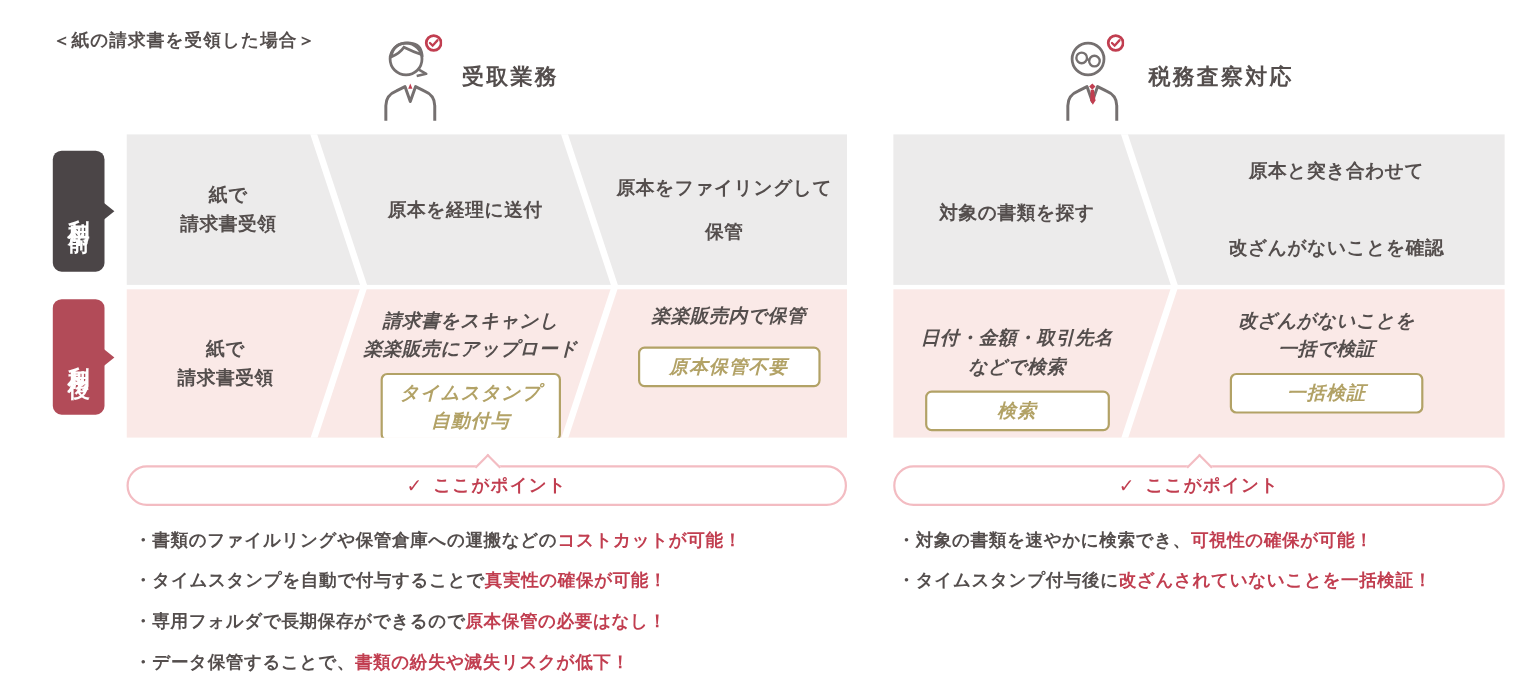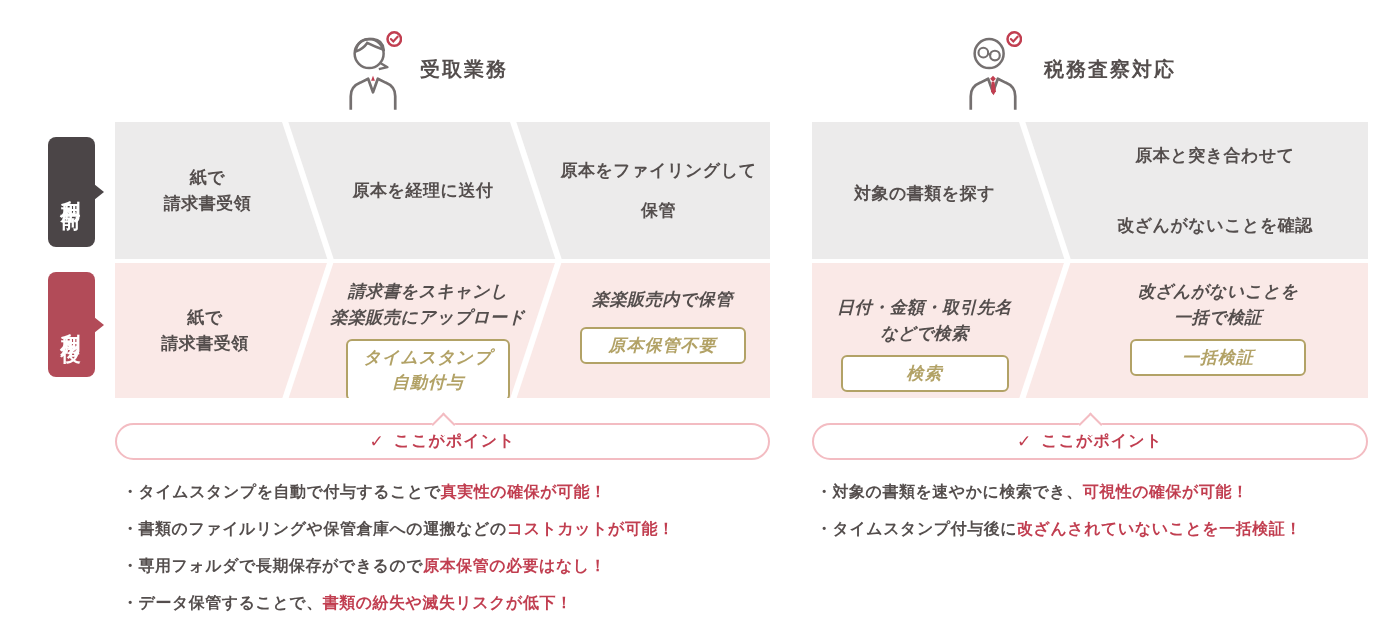--- a/index.html
+++ b/index.html
@@ -82,20 +82,21 @@
   .bullet{line-height:37px;white-space:nowrap;}
   .bullet .normal{color:var(--text-dark,#544e4d);}
   .bullet .hl{color:var(--accent-red,#c13e50);}
   svg{display:block;}
 </style>
 </head>
 <body>
 
 <div class="canvas">
 
+  <div class="title">＜紙の請求書を受領した場合＞</div>
 
   <div class="persona" style="left:344px;top:30px;">
     <svg width="58" height="82" viewBox="0 0 60 84">
       <circle cx="26" cy="24" r="15" fill="none" stroke="var(--icon-gray,#757070)" stroke-width="2.6"></circle>
       <path d="M12 22 Q14 8 30 9 Q40 10 41 20 Q32 17 24 13 Q20 19 12 22" fill="none" stroke="var(--icon-gray,#757070)" stroke-width="2.6" stroke-linecap="round"></path>
       <path d="M38 34 l7 4 l-9 2" fill="none" stroke="var(--icon-gray,#757070)" stroke-width="2.4" stroke-linejoin="round"></path>
       <path d="M7 82 L7 68 Q7 58 17 54 L25 50 L30 64 L35 50 L43 54 Q53 58 53 68 L53 82" fill="none" stroke="var(--icon-gray,#757070)" stroke-width="2.8" stroke-linejoin="round"></path>
       <path d="M28 52 l2 -5 l2 5 z" fill="var(--accent-red,#c13e50)"></path>
       <circle cx="52" cy="9" r="7" fill="#fff" stroke="var(--accent-red,#c13e50)" stroke-width="2.6"></circle>
       <path d="M48.5 9 l2.5 2.5 l4.5 -5" fill="none" stroke="var(--accent-red,#c13e50)" stroke-width="2.2" stroke-linecap="round"></path>
@@ -152,21 +153,21 @@
       <span class="ln">請求書受領</span>
     </div>
     <div class="cell with-badge" style="left:197px;top:141px;width:232px;height:135px;">
       <span class="ln">請求書をスキャンし</span>
       <span class="ln">楽楽販売にアップロード</span>
       <div class="badge">
         <span class="ln">タイムスタンプ</span>
         <span class="ln">自動付与</span>
       </div>
     </div>
-    <div class="cell with-badge" style="left:440px;top:141px;width:215px;height:135px;padding-top:24px;">
+    <div class="cell with-badge" style="left:440px;top:141px;width:215px;height:135px;padding-top:12px;">
       <span class="ln">楽楽販売内で保管</span>
       <div class="badge" style="margin-top:14px;min-width:130px;">
         <span class="ln">原本保管不要</span>
       </div>
     </div>
   </div>
 
   <div class="flow" id="flow-right">
     <div class="row row-before"></div>
     <div class="row row-after"></div>
@@ -182,21 +183,21 @@
       <span class="ln">改ざんがないことを確認</span>
     </div>
 
     <div class="cell with-badge" style="left:0;top:141px;width:225px;height:135px;margin-top:16px;">
       <span class="ln">日付・金額・取引先名</span>
       <span class="ln">などで検索</span>
       <div class="badge" style="min-width:132px;">
         <span class="ln">検索</span>
       </div>
     </div>
-    <div class="cell with-badge" style="left:256px;top:141px;width:300px;height:159px;">
+    <div class="cell with-badge" style="left:244px;top:141px;width:300px;height:159px;">
       <span class="ln">改ざんがないことを</span>
       <span class="ln">一括で検証</span>
       <div class="badge" style="min-width:140px;">
         <span class="ln">一括検証</span>
       </div>
     </div>
   </div>
 
   <div class="ribbon" id="ribbon-left">
     <span class="tail"></span>
@@ -204,26 +205,26 @@
     <span>ここがポイント</span>
   </div>
   <div class="ribbon" id="ribbon-right">
     <span class="tail"></span>
     <span class="check">✓</span>
     <span>ここがポイント</span>
   </div>
 
   <div class="bullets" id="bullets-left">
     <div class="bullet">
+      <span class="normal">・書類のファイルリングや保管倉庫への運搬などの</span><span class="hl">コストカットが可能！</span>
+    </div>
+    <div class="bullet">
       <span class="normal">・タイムスタンプを自動で付与することで</span><span class="hl">真実性の確保が可能！</span>
     </div>
     <div class="bullet">
-      <span class="normal">・書類のファイルリングや保管倉庫への運搬などの</span><span class="hl">コストカットが可能！</span>
-    </div>
-    <div class="bullet">
       <span class="normal">・専用フォルダで長期保存ができるので</span><span class="hl">原本保管の必要はなし！</span>
     </div>
     <div class="bullet">
       <span class="normal">・データ保管することで、</span><span class="hl">書類の紛失や滅失リスクが低下！</span>
     </div>
   </div>
   <div class="bullets" id="bullets-right">
     <div class="bullet">
       <span class="normal">・対象の書類を速やかに検索でき、</span><span class="hl">可視性の確保が可能！</span>
     </div>

